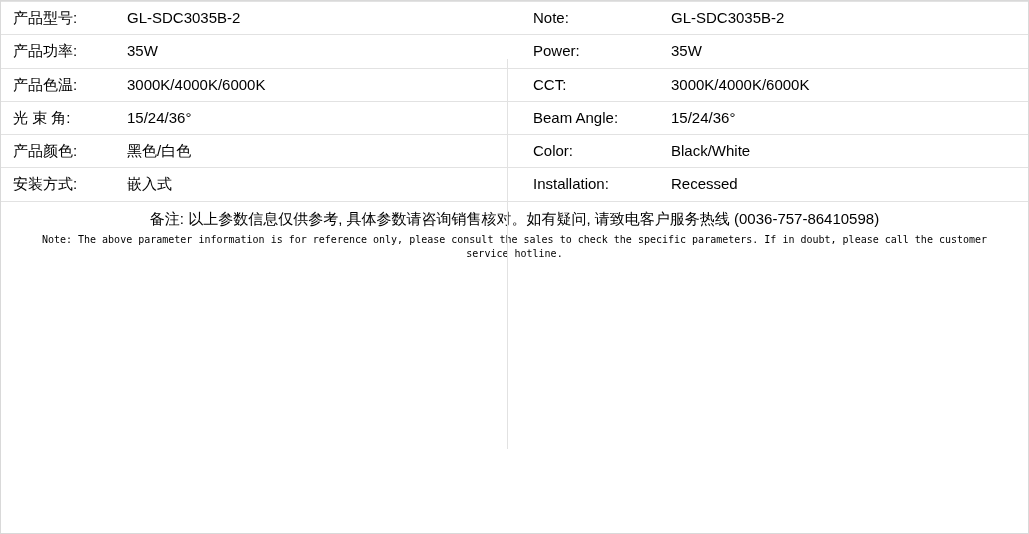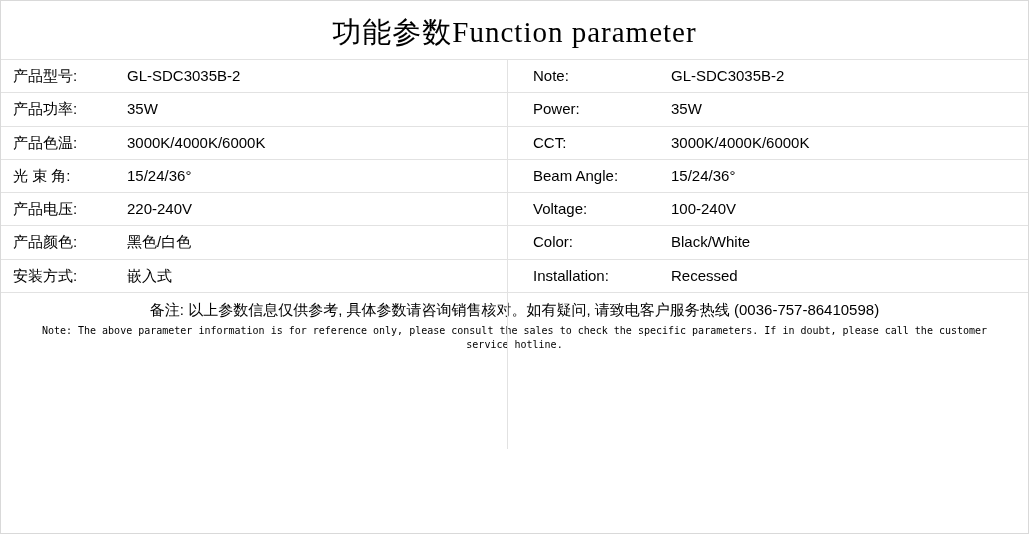--- a/index.html
+++ b/index.html
@@ -101,21 +101,20 @@
     font-family: "DejaVu Sans Mono", monospace;
     font-size: 11px;
     color: #333;
   }
 </style>
 </head>
 <body>
 
 <div class="page">
 
-  <div class="title">功能参数Function parameter</div>
 
   <div class="divider-vertical"></div>
 
   <table class="spec-table">
     <tbody>
       <tr>
         <td class="col-cn-label"><span class="cn-label">产品型号:</span></td>
         <td class="col-cn-value"><span class="cn-value">GL-SDC3035B-2</span></td>
         <td class="col-en-label"><span>Note:</span></td>
         <td class="col-en-value"><span>GL-SDC3035B-2</span></td>
@@ -132,26 +131,20 @@
         <td class="col-en-label"><span>CCT:</span></td>
         <td class="col-en-value"><span>3000K/4000K/6000K</span></td>
       </tr>
       <tr>
         <td class="col-cn-label"><span class="cn-label">光 束 角:</span></td>
         <td class="col-cn-value"><span class="cn-value">15/24/36°</span></td>
         <td class="col-en-label"><span>Beam Angle:</span></td>
         <td class="col-en-value"><span>15/24/36°</span></td>
       </tr>
       <tr>
-        <td class="col-cn-label"><span class="cn-label">产品电压:</span></td>
-        <td class="col-cn-value"><span class="cn-value">220-240V</span></td>
-        <td class="col-en-label"><span>Voltage:</span></td>
-        <td class="col-en-value"><span>100-240V</span></td>
-      </tr>
-      <tr>
         <td class="col-cn-label"><span class="cn-label">产品颜色:</span></td>
         <td class="col-cn-value"><span class="cn-value">黑色/白色</span></td>
         <td class="col-en-label"><span>Color:</span></td>
         <td class="col-en-value"><span>Black/White</span></td>
       </tr>
       <tr>
         <td class="col-cn-label"><span class="cn-label">安装方式:</span></td>
         <td class="col-cn-value"><span class="cn-value">嵌入式</span></td>
         <td class="col-en-label"><span>Installation:</span></td>
         <td class="col-en-value"><span>Recessed</span></td>

